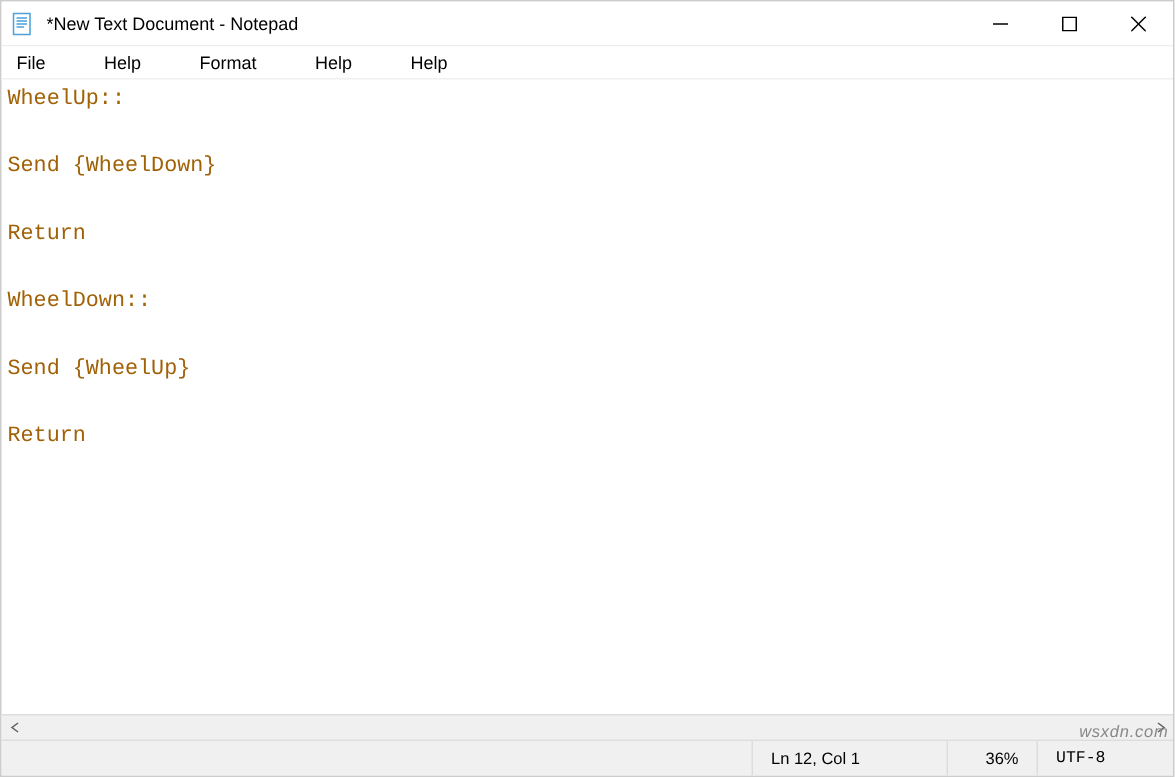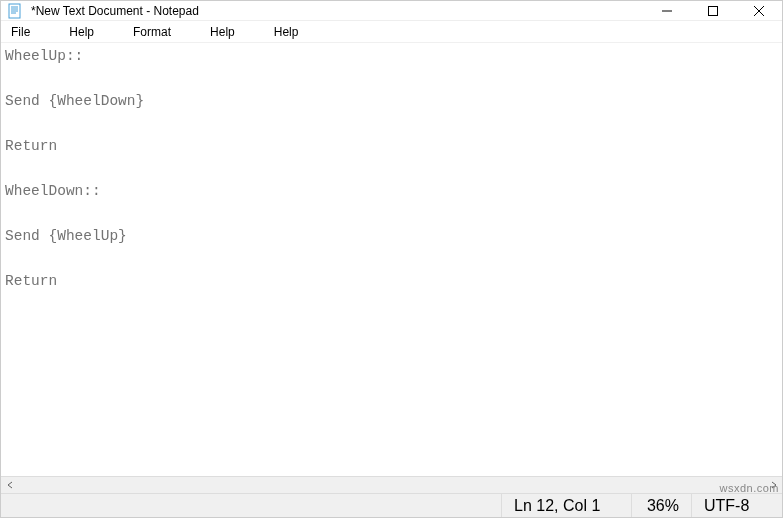--- a/index.html
+++ b/index.html
@@ -9,21 +9,21 @@
     font-size: 12px;
     background: #fff;
     width: 783px;
     height: 518px;
     overflow: hidden;
     display: flex;
     flex-direction: column;
     border: 1px solid #ccc;
   }
   .titlebar {
-    height: 20px;
+    height: 30px;
     display: flex;
     align-items: center;
     background: #fff;
     border-bottom: 1px solid #eee;
   }
   .titlebar .app-icon {
     width: 16px; height: 16px;
     margin: 0 6px;
     display: flex; align-items: center; justify-content: center;
   }
@@ -54,21 +54,21 @@
     padding: 2px 8px;
   }
   .editor {
     flex: 1;
     padding: 2px 4px;
     font-family: Consolas, "Courier New", monospace;
     font-size: 14.5px;
     line-height: 1.55;
     white-space: pre;
     overflow: auto;
-    color: #737373;
+    color: #a16207;
   }
   .scrollbar-h {
     height: 17px;
     background: #f0f0f0;
     border-top: 1px solid #ddd;
     display: flex;
     align-items: center;
   }
   .scroll-arrow {
     width: 17px; height: 17px;
@@ -76,42 +76,43 @@
     color: #606060;
     font-size: 9px;
   }
   .scroll-track { flex: 1; height: 100%; }
   .statusbar {
     height: 24px;
     background: #f0f0f0;
     border-top: 1px solid #ddd;
     display: flex;
     align-items: stretch;
-    font-size: 16px;
+    font-size: 11px;
     color: #000;
   }
   .status-spacer { flex: 1; border-right: 1px solid #ddd; }
   .status-cell {
     padding: 0 12px;
     display: flex;
     align-items: center;
     border-right: 1px solid #ddd;
   }
   .status-cell.pos { width: 130px; }
   .status-cell.zoom { width: 60px; justify-content: flex-end; }
   .status-cell.eol { width: 120px; }
-  .status-cell.enc { width: 90px; border-right: none; }
+  .status-cell.enc { width: 90px; border-right: none; font-family: Liberation Mono, monospace; }
   .watermark {
     position: absolute;
     right: 4px;
     bottom: 24px;
     font-size: 11px;
     color: #888;
     font-family: sans-serif;
     letter-spacing: 0.5px;
+    font-style: italic;
   }
 </style>
 </head>
 <body>
 
 <div class="titlebar">
   <div class="app-icon">
     <svg width="16" height="16" viewBox="0 0 16 16">
       <rect x="2" y="1" width="11" height="14" fill="#fff" stroke="#4aa0d8" stroke-width="1"></rect>
       <line x1="4" y1="4" x2="11" y2="4" stroke="#4aa0d8" stroke-width="1"></line>

